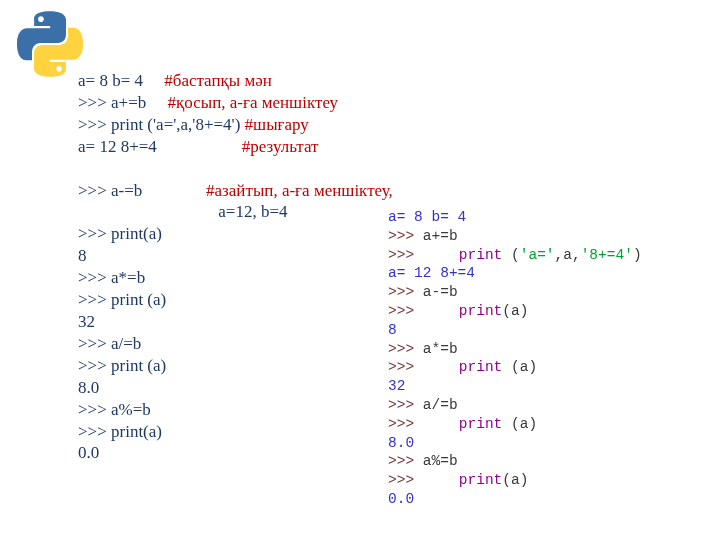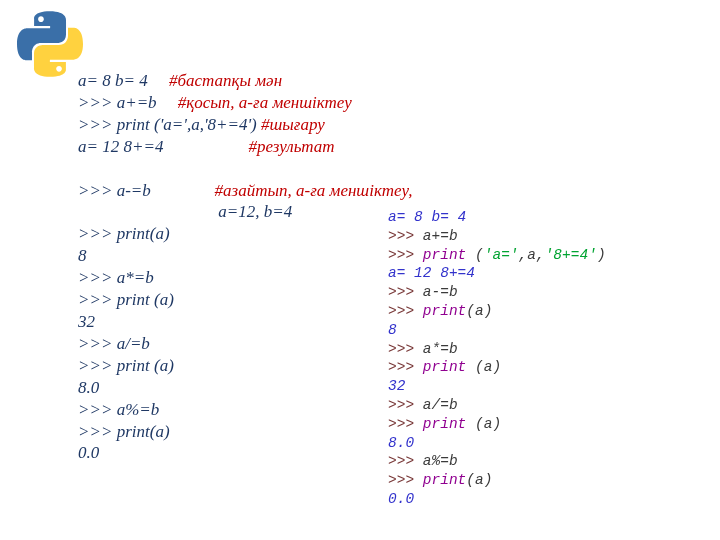--- a/index.html
+++ b/index.html
@@ -2,21 +2,20 @@
 <html style="--background: #ffffff; --navy: #1f3864; --comment_red: #c00000; --prompt_maroon: #7a3a3a; --console_code: #3a3a3a; --builtin_purple: #900090; --string_green: #00a331; --output_blue: #3333cc; --logo_blue: #3a6fa8; --logo_yellow: #ffd23f;"><head>
 <meta charset="utf-8">
 <style>
   html,body{margin:0;padding:0;}
   .slide{
     position:relative;
     width:720px;height:540px;
     background:var(--background,#fff);
     overflow:hidden;
     font-family:"Liberation Serif", serif;
-    font-style:italic;
   }
   .logo{
     position:absolute;left:17px;top:11px;width:66px;height:66px;
   }
   .logo svg{width:100%;height:100%;display:block;}
   .py-blue{fill:var(--logo_blue,#3a6fa8);}
   .py-yellow{fill:var(--logo_yellow,#ffd23f);}
 
   .left-code{
     position:absolute;left:78px;top:70px;
@@ -31,21 +30,21 @@
     font-family:"Liberation Mono", monospace;
     font-size:14.5px;
     line-height:18.8px;
   }
   .line{white-space:pre;min-height:1em;}
 
   .seg-navy    {color:var(--navy,#1f3864);}
   .seg-comment {color:var(--comment_red,#c00000);}
   .seg-prompt  {color:var(--prompt_maroon,#7a3a3a);}
   .seg-code    {color:var(--console_code,#3a3a3a);}
-  .seg-builtin {color:var(--builtin_purple,#900090);}
+  .seg-builtin {color:var(--builtin_purple,#900090);margin-left:36px;}
   .seg-string  {color:var(--string_green,#00a331);}
   .seg-output  {color:var(--output_blue,#3333cc);}
 </style>
 </head>
 <body>
 
 <div class="slide">
 
   <div class="logo">
     <svg viewBox="0 0 110.4 109.8" xmlns="http://www.w3.org/2000/svg" aria-hidden="true">

